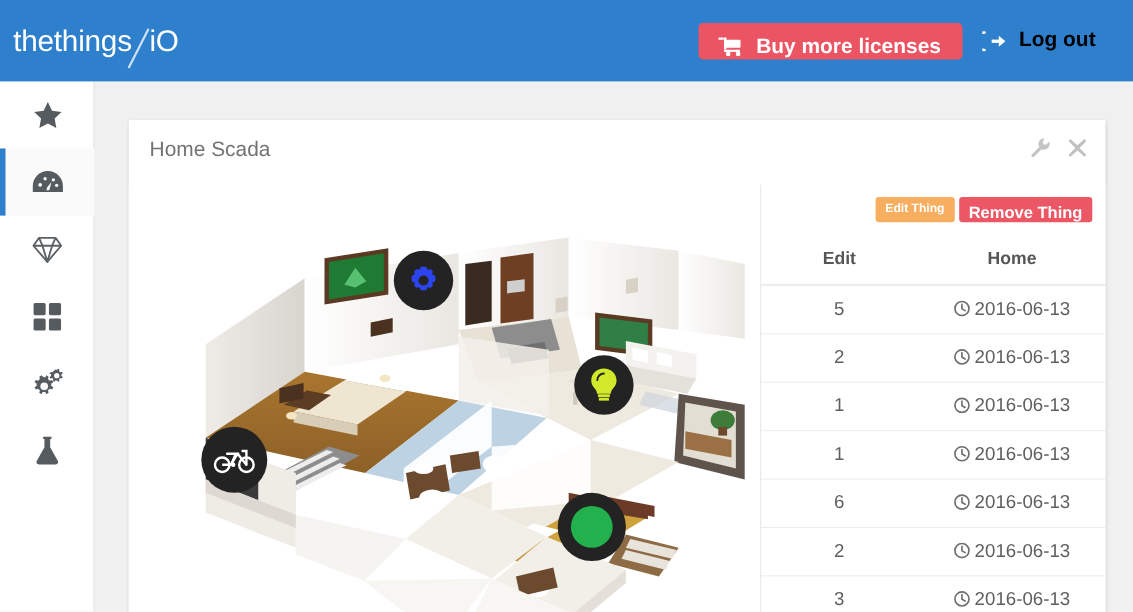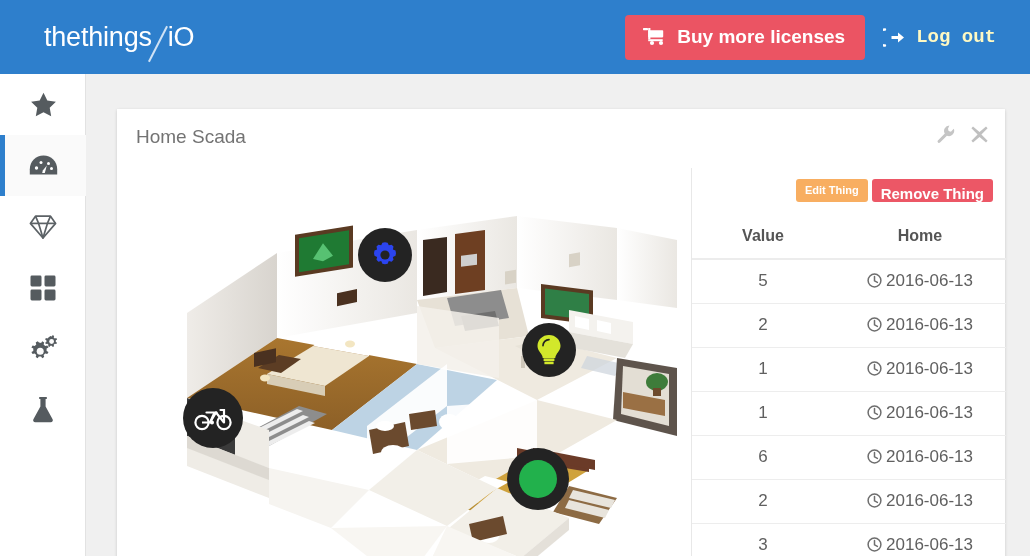--- a/index.html
+++ b/index.html
@@ -21,21 +21,21 @@
     height: 74px;
     background: #2e7fcc;
     display: flex;
     align-items: center;
     justify-content: space-between;
     z-index: 30;
   }
   #brand {
     display: flex;
     align-items: center;
-    margin-left: 44px;
+    margin-left: 12px;
     height: 60px;
   }
   .brand-text {
     color: #ffffff;
     font-size: 27px;
     font-weight: 300;
     letter-spacing: -0.2px;
     line-height: 1;
     position: relative;
   }
@@ -55,39 +55,39 @@
     margin-right: 22px;
     gap: 6px;
   }
   #buy-btn {
     background: #eb5463;
     color: #fff;
     border: none;
     border-radius: 4px;
     font-size: 19px;
     font-weight: bold;
-    padding: 11px 20px 12px 18px;
+    padding: 11px 20px 0 18px;
     display: flex;
     align-items: center;
     gap: 12px;
     cursor: pointer;
     font-family: "Liberation Sans", sans-serif;
   }
   #logout-btn {
     background: transparent;
     border: none;
-    color: #fef9c3;
+    color: #000000;
     font-size: 19px;
     font-weight: bold;
     display: flex;
     align-items: center;
     gap: 11px;
     padding: 10px 12px;
     cursor: pointer;
-    font-family: Liberation Mono, monospace;
+    font-family: Liberation Sans, sans-serif;
   }
 
   
   #sidebar {
     position: absolute;
     top: 74px; left: 0;
     width: 86px;
     height: 482px;
     background: #ffffff;
     border-right: 1px solid #e2e2e2;
@@ -587,21 +587,21 @@
       <div id="table-pane">
 
         <div id="thing-actions">
           <button class="btn-edit">Edit Thing</button>
           <button class="btn-remove">Remove Thing</button>
         </div>
 
         <table id="data-table">
           <thead>
             <tr>
-              <th class="col-value">Value</th>
+              <th class="col-value">Edit</th>
               <th class="col-date">Home</th>
             </tr>
           </thead>
           <tbody id="table-body">
               <tr>
                 <td class="col-value">5</td>
                 <td class="col-date date-cell"><svg class="clock-ico" width="15" height="15" viewBox="0 0 15 15">
                     <circle cx="7.5" cy="7.5" r="6.4" fill="none" stroke="#6e6e6e" stroke-width="1.5"></circle>
                     <path d="M7.5 3.6 L7.5 7.8 L10.4 9.4" fill="none" stroke="#6e6e6e" stroke-width="1.5" stroke-linecap="round"></path>
                   </svg><span>2016-06-13</span></td>

